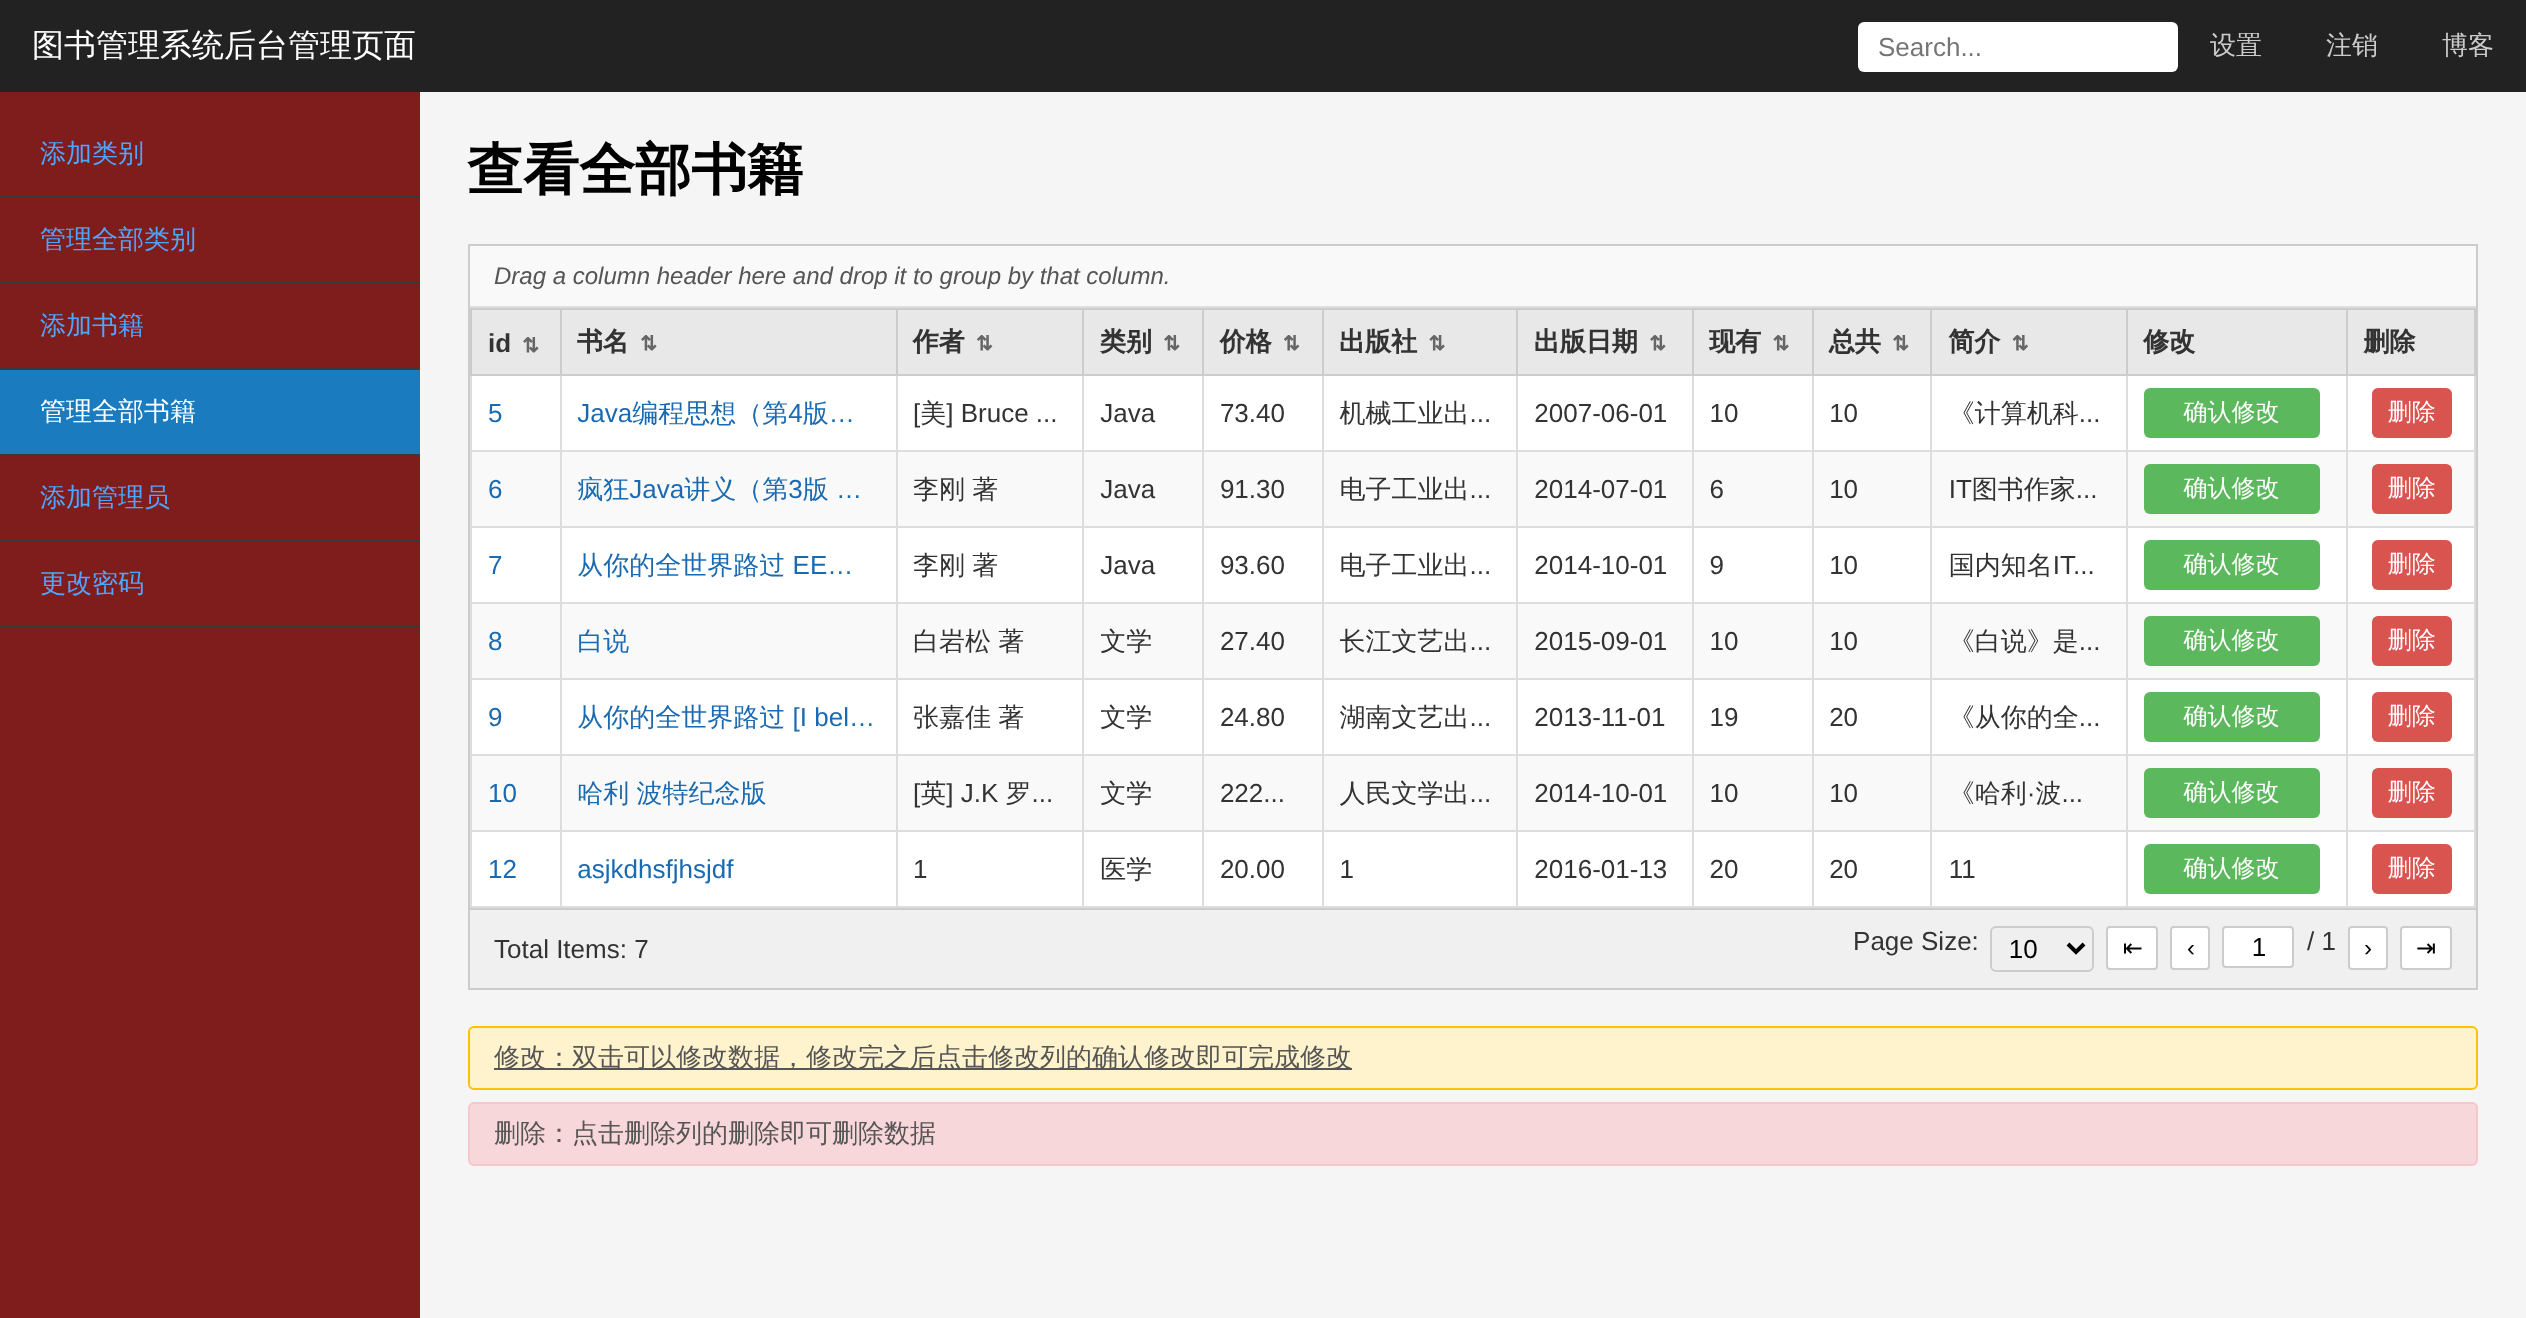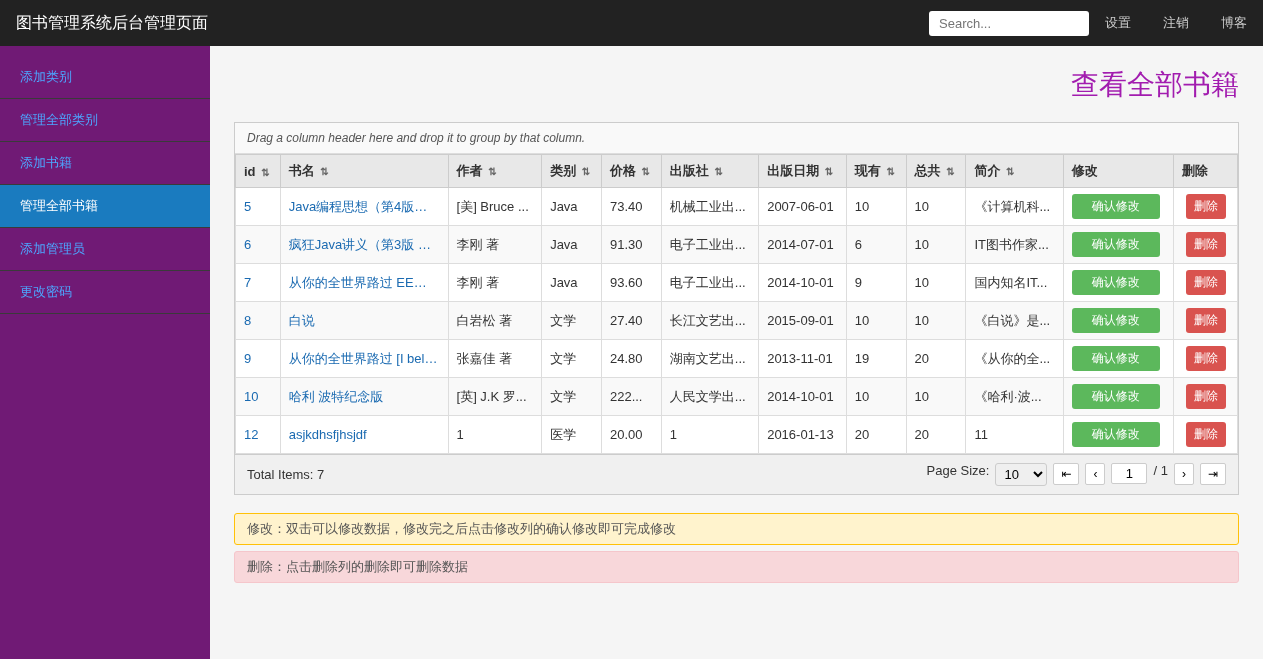--- a/index.html
+++ b/index.html
@@ -44,21 +44,21 @@
 
     
     .layout {
       display: flex;
       min-height: calc(100vh - 46px);
     }
 
     
     .sidebar {
       width: 210px;
-      background: #701a75;
+      background: #7f1d1d;
       padding-top: 10px;
       flex-shrink: 0;
     }
     .sidebar-item {
       padding: 12px 20px;
       color: #4da6ff;
       cursor: pointer;
       font-size: 13px;
       border-bottom: 1px solid #3a3a3a;
     }
@@ -68,24 +68,23 @@
     }
 
     
     .main {
       flex: 1;
       padding: 20px 24px;
       background: #f5f5f5;
     }
     .page-title {
       font-size: 28px;
-      font-weight: normal;
-      color: #a21caf;
+      font-weight: bold;
+      color: #000000;
       margin-bottom: 18px;
-      text-align: right;
     }
 
     
     .table-container {
       background: #fff;
       border: 1px solid #ccc;
       padding: 0;
     }
     .drag-hint {
       padding: 8px 12px;
@@ -209,20 +208,21 @@
       flex-direction: column;
       gap: 6px;
     }
     .note-edit {
       background: #fcf8e3;
       border: 1px solid #faebcc;
       color: #8a6d3b;
       padding: 6px 12px;
       font-size: 13px;
       border-radius: 3px;
+      text-decoration: underline;
     }
     .note-delete {
       background: #f2dede;
       border: 1px solid #ebccd1;
       color: #a94442;
       padding: 6px 12px;
       font-size: 13px;
       border-radius: 3px;
     }
     

